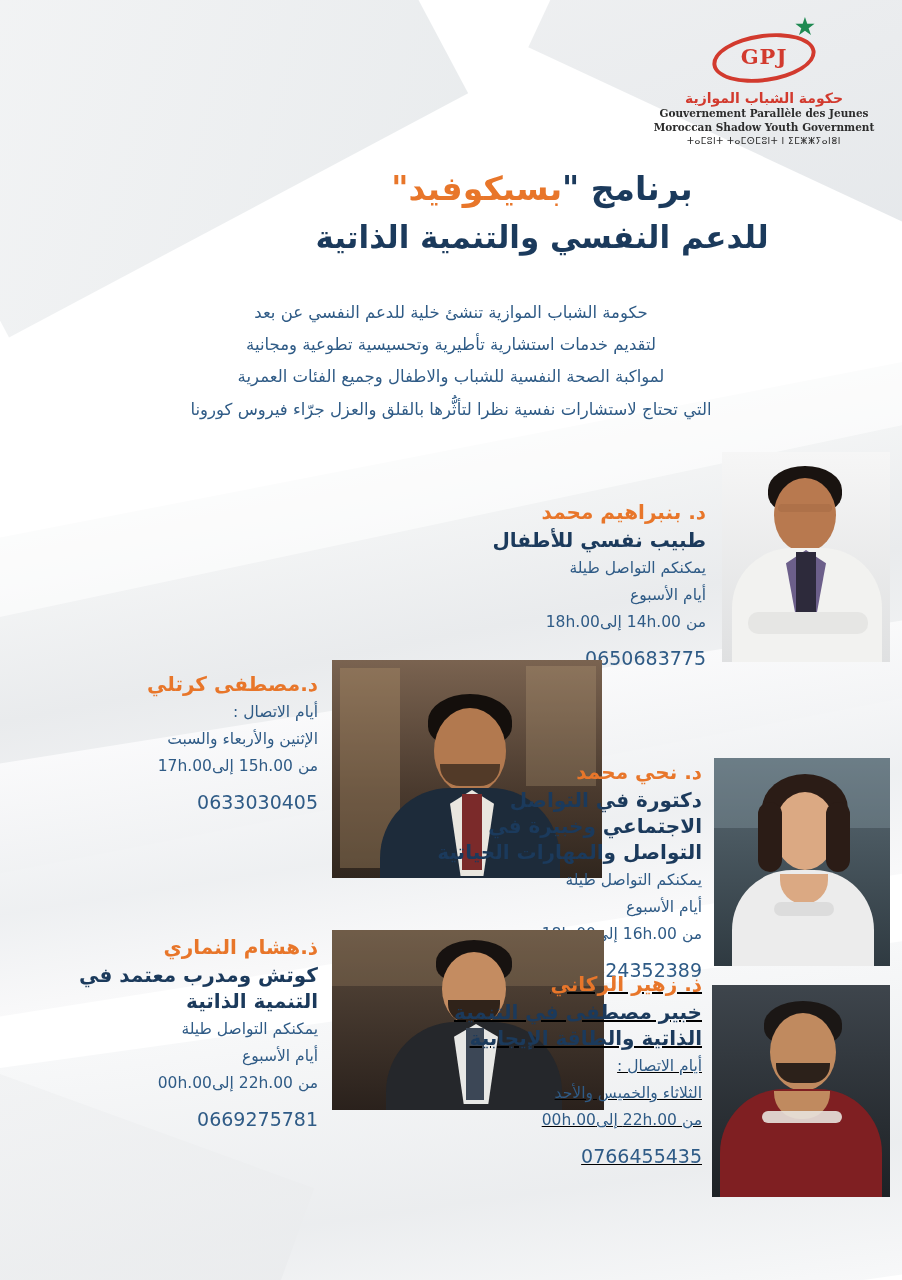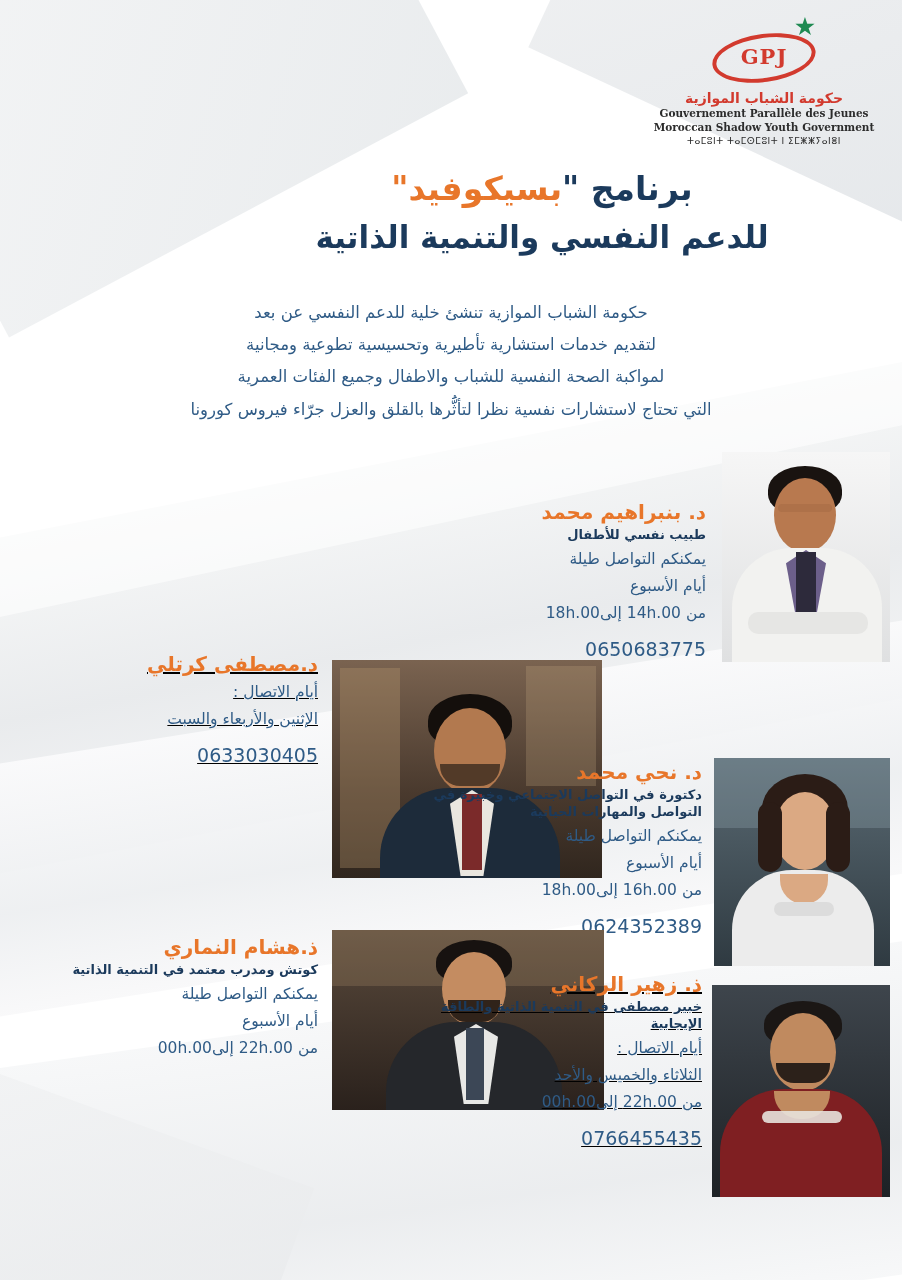--- a/index.html
+++ b/index.html
@@ -179,21 +179,21 @@
     text-align: right;
   }
   .card .name {
     font-size: 20px;
     font-weight: bold;
     color: #e8762a;
     line-height: 1.25;
     margin-bottom: 2px;
   }
   .card .role {
-    font-size: 13px;
+    font-size: 20px;
     font-weight: bold;
     color: #1b3a5c;
     line-height: 1.3;
   }
   .card .avail {
     font-size: 15.5px;
     color: #2f5b86;
     line-height: 1.55;
     margin-top: 3px;
   }
@@ -228,21 +228,21 @@
   }
 
   
   #photo1 { top: 452px; right: 12px; width: 168px; height: 210px;
             background: linear-gradient(180deg,#f4f4f4 0%, #e4e5e6 100%); }
   #card1 { top: 500px; right: 196px; width: 300px; }
 
   
   #photo2 { top: 660px; right: 300px; width: 270px; height: 218px;
             background: linear-gradient(180deg,#6f5a4a 0%, #3f332b 100%); }
-  #card2 { top: 652px; right: 584px; width: 280px; text-decoration: underline; }
+  #card2 { top: 672px; right: 584px; width: 280px; }
 
   
   #photo3 { top: 758px; right: 12px; width: 176px; height: 208px;
             background: linear-gradient(180deg,#4c5b63 0%, #2c3338 100%); }
   #card3 { top: 760px; right: 200px; width: 290px; }
 
   
   #photo4 { top: 930px; right: 298px; width: 272px; height: 180px;
             background: linear-gradient(180deg,#50423a 0%, #2a211c 100%); }
   #card4 { top: 935px; right: 584px; width: 282px; }
@@ -323,20 +323,21 @@
     <div style="position:absolute;left:108px;top:104px;width:60px;height:22px;background:#3a2a1e;border-radius:0 0 20px 20px;opacity:.8;"></div>
     <div class="ph-body" style="left:48px;top:128px;width:180px;height:94px;background:#1d2b3a;border-radius:70px 70px 0 0;"></div>
     <div style="position:absolute;left:118px;top:130px;width:44px;height:86px;background:#e9e6df;clip-path:polygon(50% 0,100% 16%,76% 100%,24% 100%,0 16%);"></div>
     <div style="position:absolute;left:130px;top:134px;width:20px;height:76px;background:#7b2a2a;"></div>
   </div>
   <div class="card" id="card2">
     <div class="txt">
       <div class="name">د.مصطفى كرتلي</div>
       <div class="avail">أيام الاتصال :</div>
       <div class="avail">الإثنين والأربعاء والسبت</div>
+      <div class="avail">من 15h.00 إلى17h.00</div>
       <div class="phone phone-row">0633030405</div>
     </div>
   </div>
 
   <div class="photo" id="photo3">
     <div style="position:absolute;inset:0;background:linear-gradient(180deg,#5b6b74 0%,#2f3a41 100%);"></div>
     <div style="position:absolute;left:0;top:0;width:176px;height:70px;background:rgba(150,170,180,.3);"></div>
     <div class="ph-hair" style="left:48px;top:16px;width:86px;height:70px;background:#2b1c16;"></div>
     <div class="ph-face" style="left:60px;top:34px;width:62px;height:78px;background:#dba983;"></div>
     <div style="position:absolute;left:44px;top:44px;width:24px;height:70px;background:#2b1c16;border-radius:12px;"></div>
@@ -366,20 +367,21 @@
     <div style="position:absolute;left:122px;top:94px;width:44px;height:80px;background:#e8e8e6;clip-path:polygon(50% 0,100% 16%,78% 100%,22% 100%,0 16%);"></div>
     <div style="position:absolute;left:134px;top:98px;width:18px;height:72px;background:#3c4756;"></div>
   </div>
   <div class="card" id="card4">
     <div class="txt">
       <div class="name">ذ.هشام النماري</div>
       <div class="role">كوتش ومدرب معتمد في التنمية الذاتية</div>
       <div class="avail">يمكنكم التواصل طيلة</div>
       <div class="avail">أيام الأسبوع</div>
       <div class="avail">من 22h.00 إلى00h.00</div>
+      <div class="phone phone-row">0669275781</div>
     </div>
   </div>
 
   <div class="photo" id="photo5">
     <div style="position:absolute;inset:0;background:linear-gradient(180deg,#3e454c 0%,#1d2125 100%);"></div>
     <div class="ph-hair" style="left:52px;top:16px;width:78px;height:46px;background:#1b1715;"></div>
     <div class="ph-face" style="left:58px;top:28px;width:66px;height:78px;background:#c08a5f;"></div>
     <div style="position:absolute;left:64px;top:78px;width:54px;height:20px;background:#2c211a;border-radius:0 0 18px 18px;"></div>
     <div class="ph-body" style="left:8px;top:104px;width:162px;height:110px;background:#7f1f22;border-radius:64px 64px 0 0;"></div>
     <div style="position:absolute;left:62px;top:106px;width:56px;height:28px;background:#c08a5f;border-radius:0 0 26px 26px;"></div>

